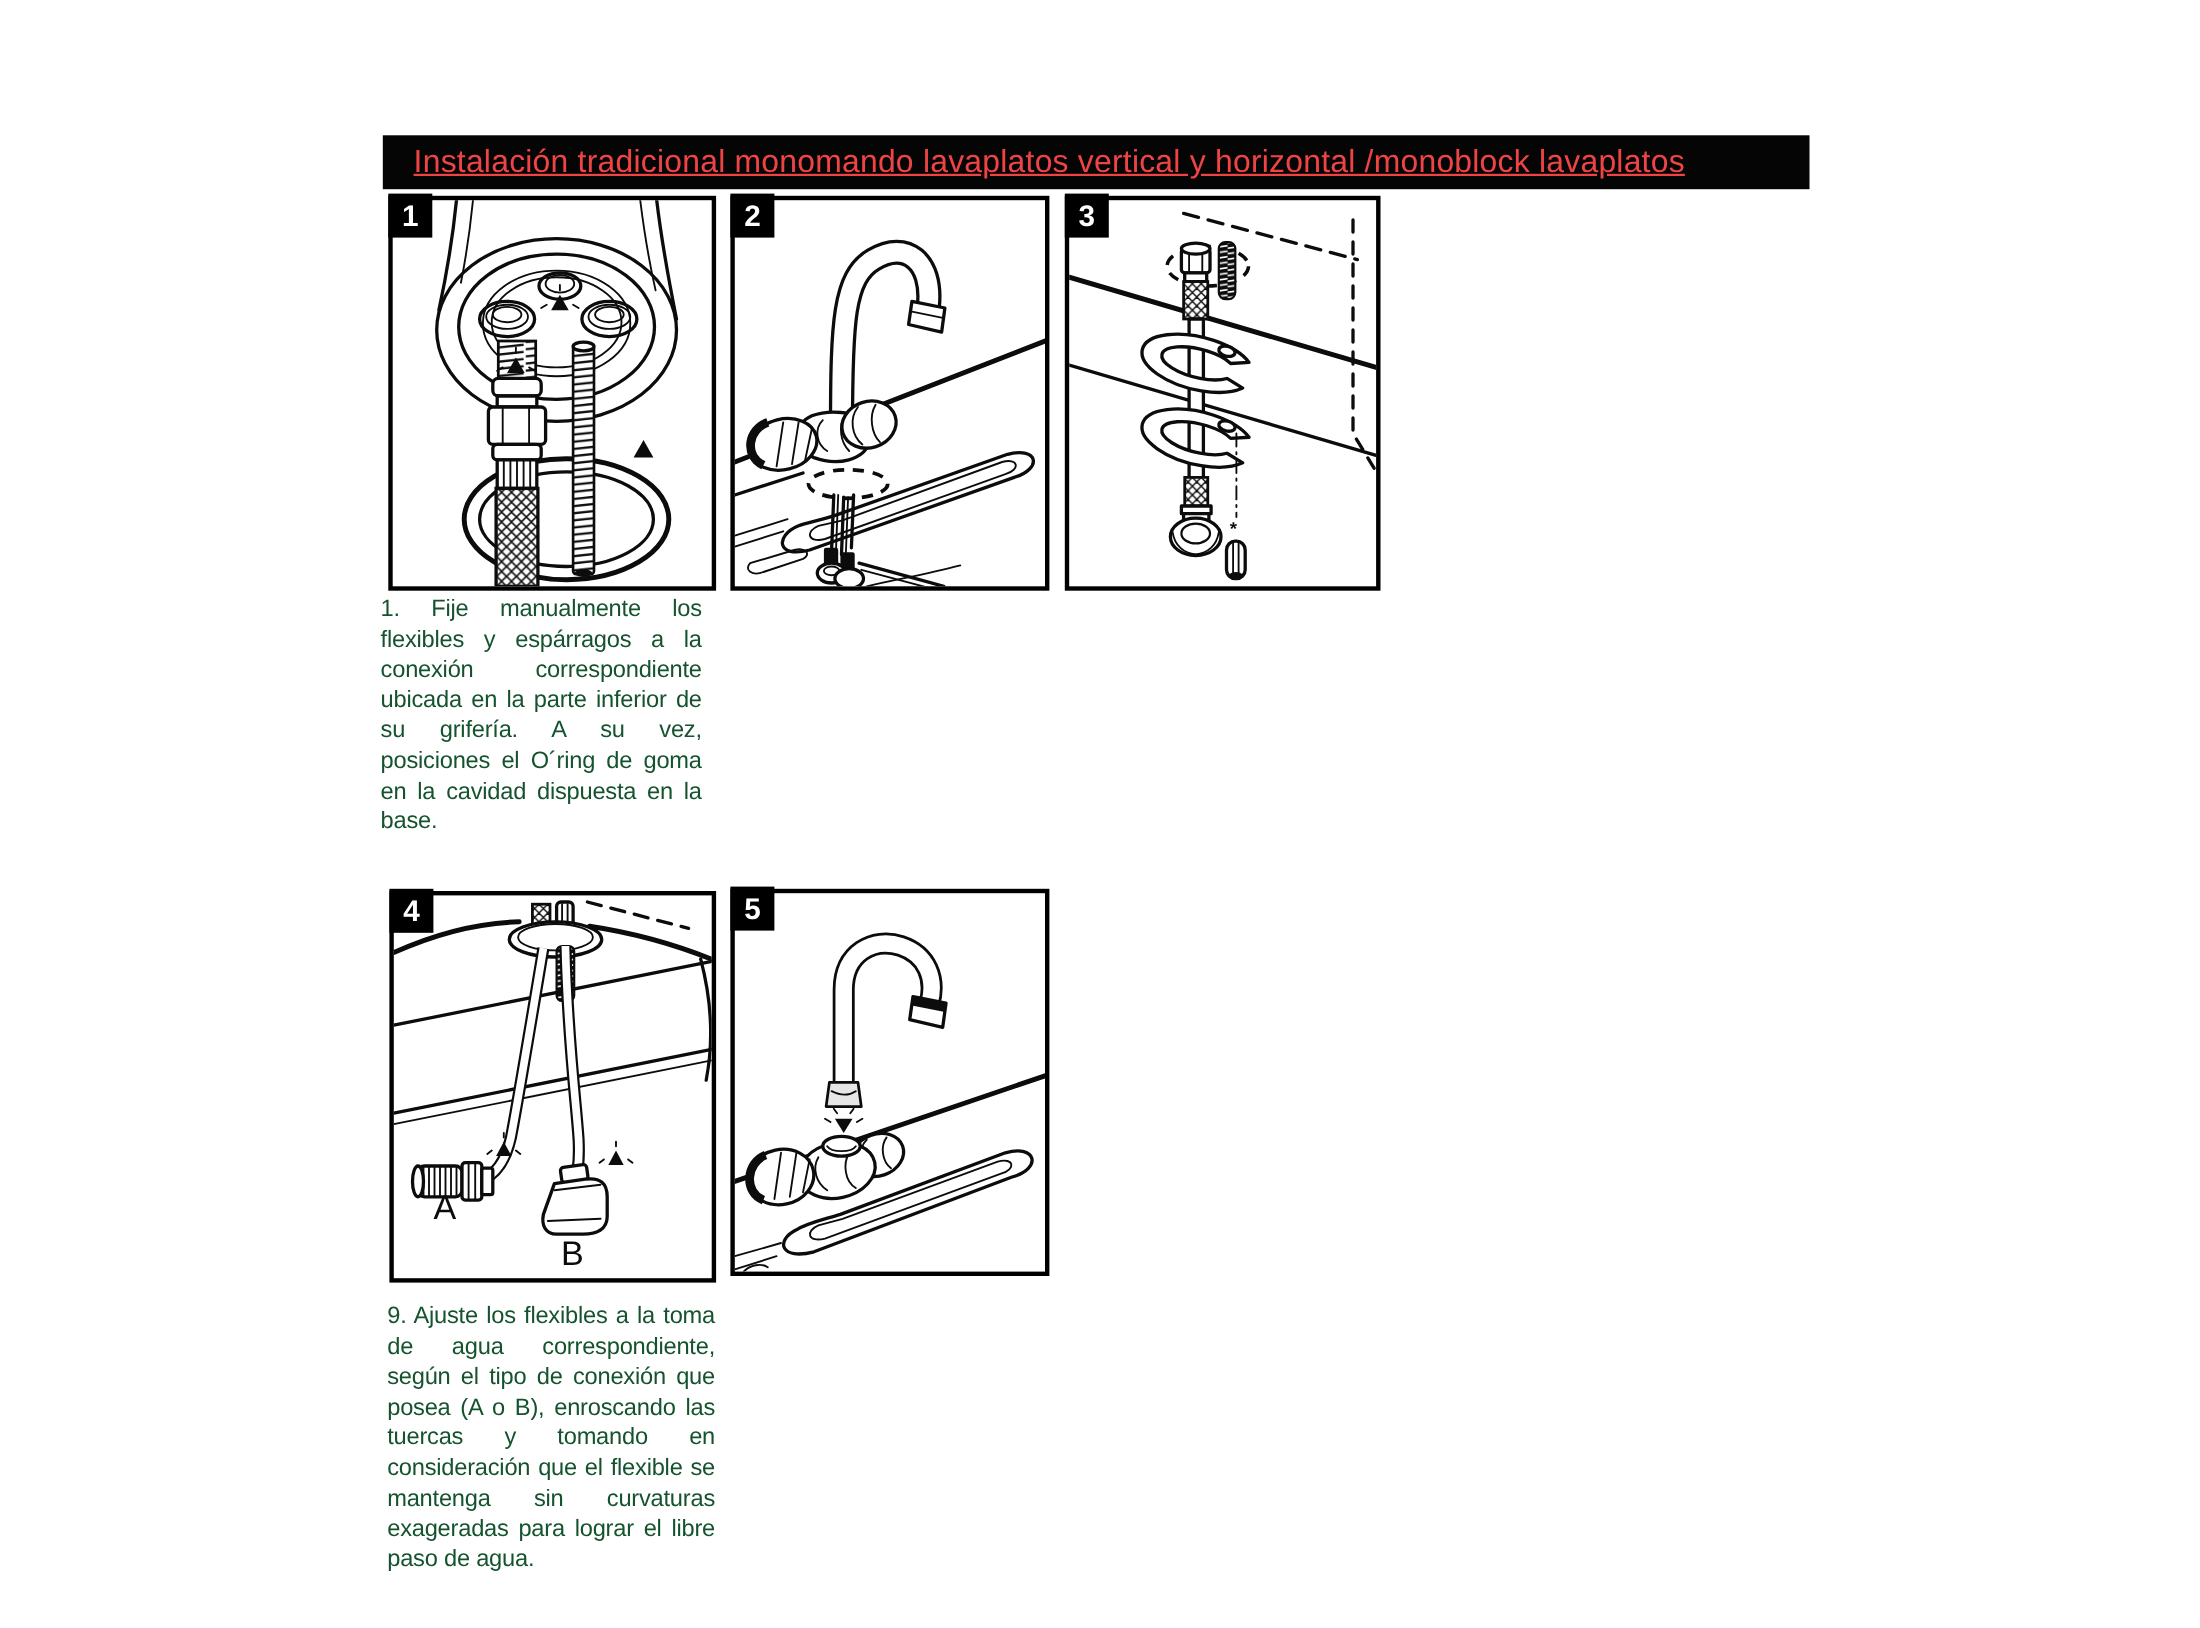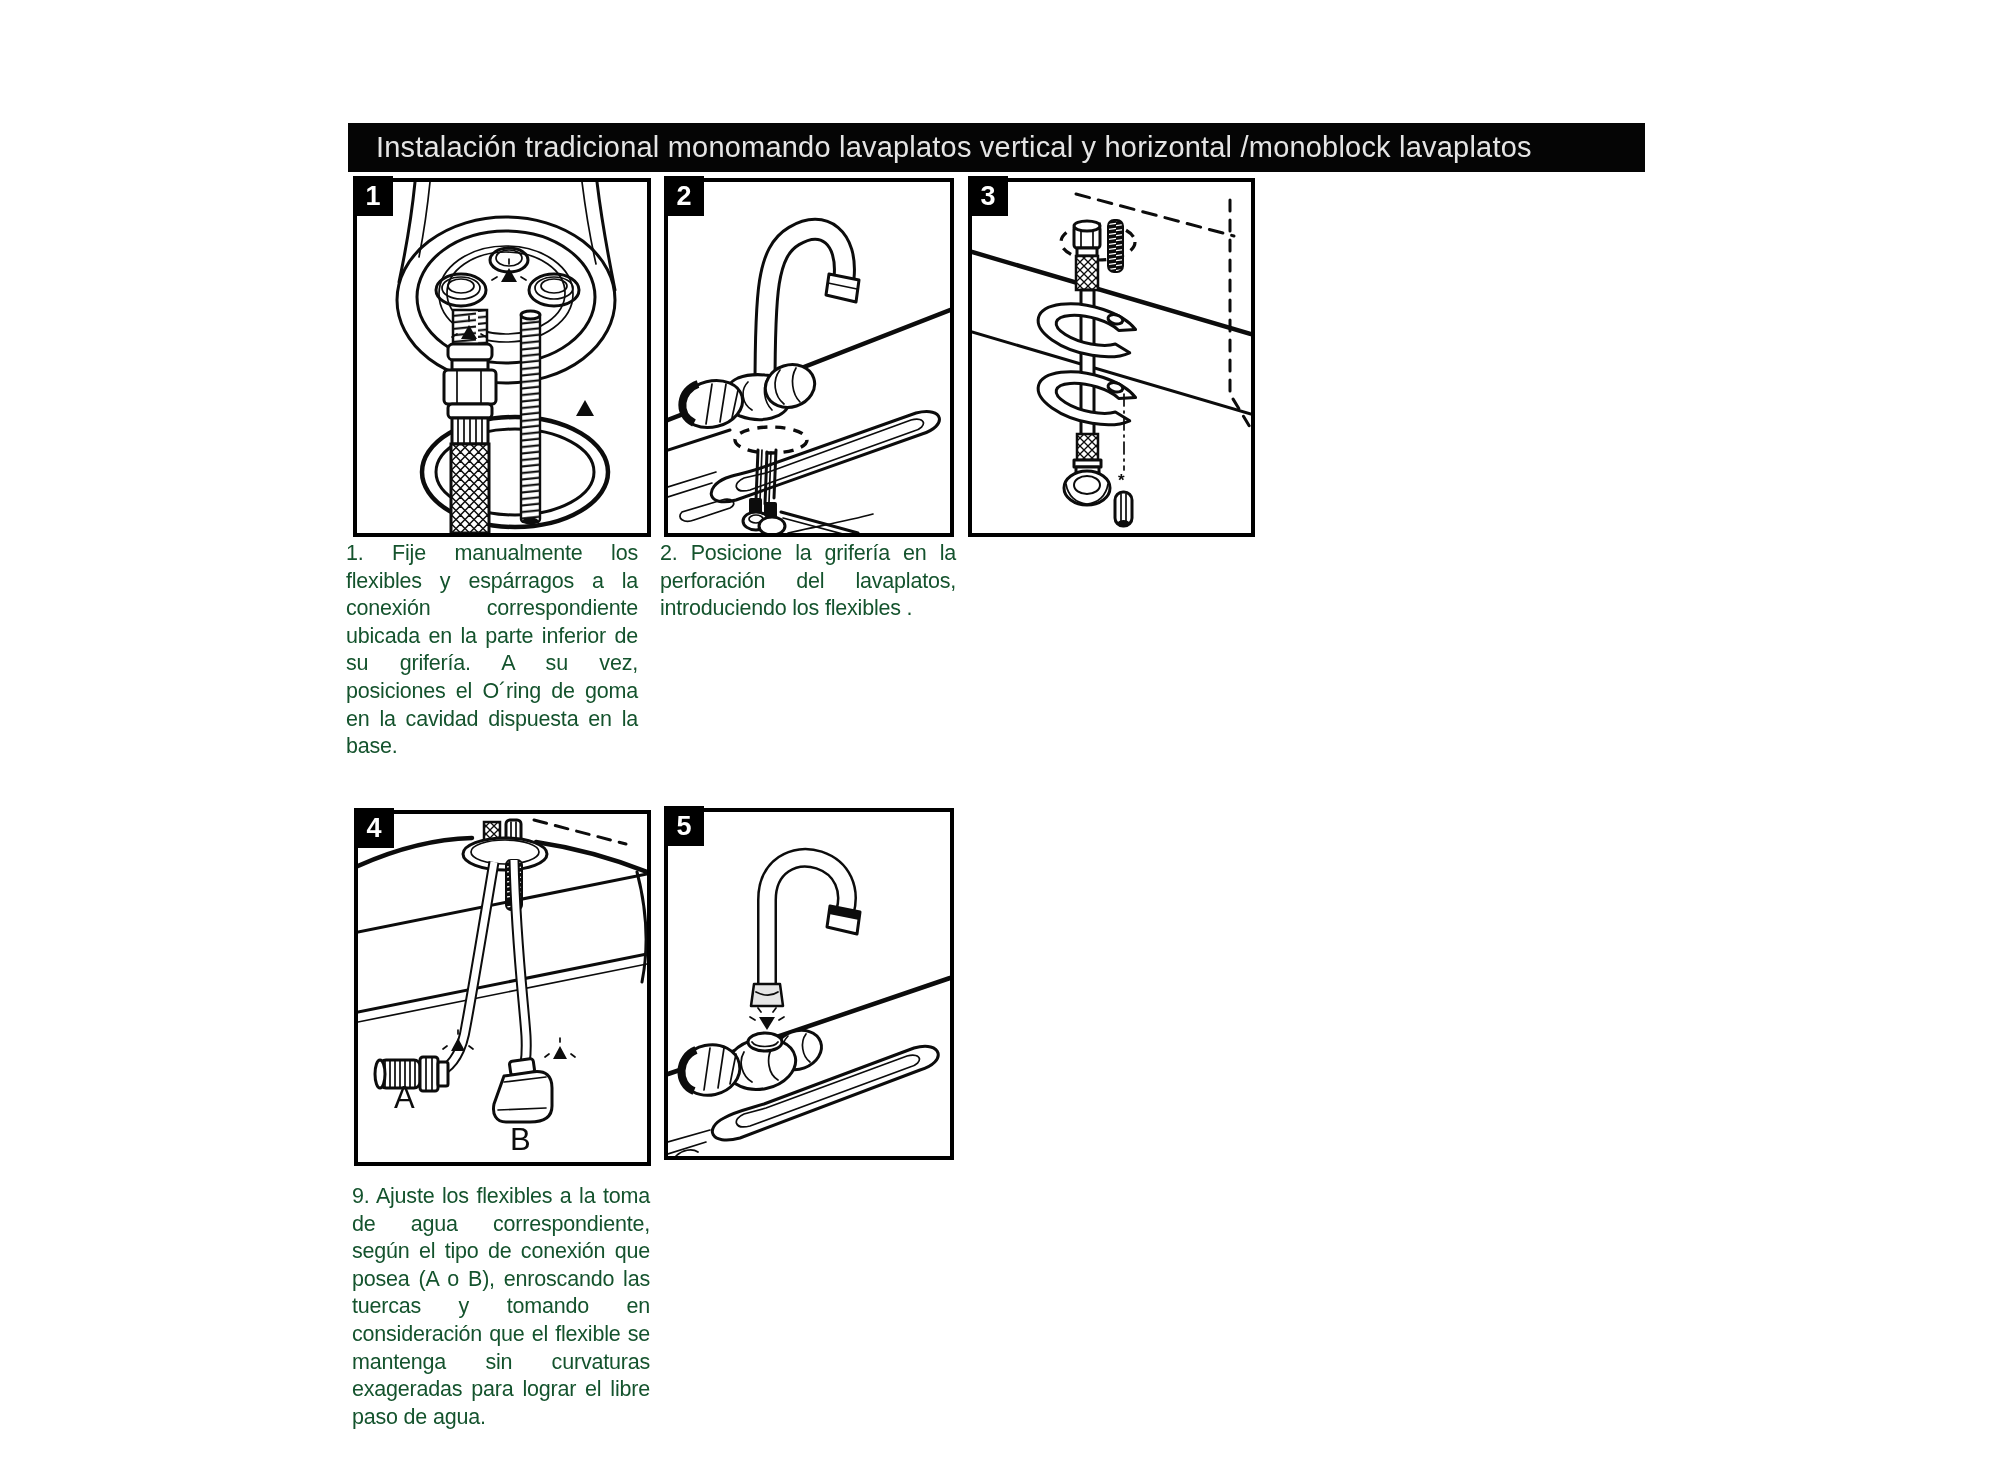--- a/index.html
+++ b/index.html
@@ -1,20 +1,20 @@
 <!DOCTYPE html>
 <html><head>
 <meta charset="utf-8">
 <style>
   html,body{margin:0;padding:0;background:#ffffff;}
   .page{position:relative;width:2000px;height:1480px;background:#ffffff;overflow:hidden;
         font-family:"Liberation Sans", sans-serif;color:#000;}
   .titlebar{position:absolute;left:348px;top:123px;width:1297px;height:49px;background:#050505;
-        color:#e5e5e5;display:flex;align-items:center;box-sizing:border-box;padding-left:28px;
-        font-size:29px;letter-spacing:0.2px;white-space:nowrap;}
+        color:#ef4444;display:flex;align-items:center;box-sizing:border-box;padding-left:28px;
+        font-size:29px;letter-spacing:0.2px;white-space:nowrap;text-decoration:underline;}
   .panel{position:absolute;border:4px solid #000;background:#fff;box-sizing:border-box;}
   .panel svg{display:block;width:100%;height:100%;}
   #p1{left:353px;top:178px;width:298px;height:359px;}
   #p2{left:664px;top:178px;width:290px;height:359px;}
   #p3{left:968px;top:178px;width:287px;height:359px;}
   #p4{left:354px;top:810px;width:297px;height:356px;}
   #p5{left:664px;top:808px;width:290px;height:352px;}
   .badge{position:absolute;top:-6px;left:-4px;width:40px;height:40px;background:#000;color:#fff;
         font-weight:bold;font-size:27px;display:flex;align-items:center;justify-content:center;}
   .caption{position:absolute;text-align:justify;font-size:21.5px;line-height:27.6px;
@@ -285,16 +285,15 @@
       <path class="thin" d="M76,240 C70,250 74,264 84,270 M104,236 C98,246 100,262 110,268"></path>
       <ellipse class="wfill" cx="97" cy="230" rx="17" ry="9"></ellipse>
       <path class="thin" d="M84,230 C88,236 106,236 110,230"></path>
       <ellipse class="wfill" cx="42" cy="258" rx="30" ry="25" transform="rotate(-12 42 258)"></ellipse>
       <path fill="none" stroke="#0c0c0c" stroke-width="8" d="M28,238 C10,245 8,272 26,279"></path>
       <path class="thin" d="M42,236 L36,278 M56,236 L50,276 M68,242 L62,272"></path>
     </svg>
   </div>
 
   <div class="caption" id="c1">1. Fije manualmente los flexibles y espárragos a la conexión correspondiente ubicada en la parte inferior de su grifería. A su vez, posiciones el O´ring de goma en la cavidad dispuesta en la base.</div>
-  <div class="caption" id="c2">2. Posicione la grifería en la perforación del lavaplatos, introduciendo los flexibles .</div>
   <div class="caption" id="c4">9. Ajuste los flexibles a la toma de agua correspondiente, según el tipo de conexión que posea (A o B), enroscando las tuercas y tomando en consideración que el flexible se mantenga sin curvaturas exageradas para lograr el libre paso de agua.</div>
 
 </div>
 
 </body></html>

